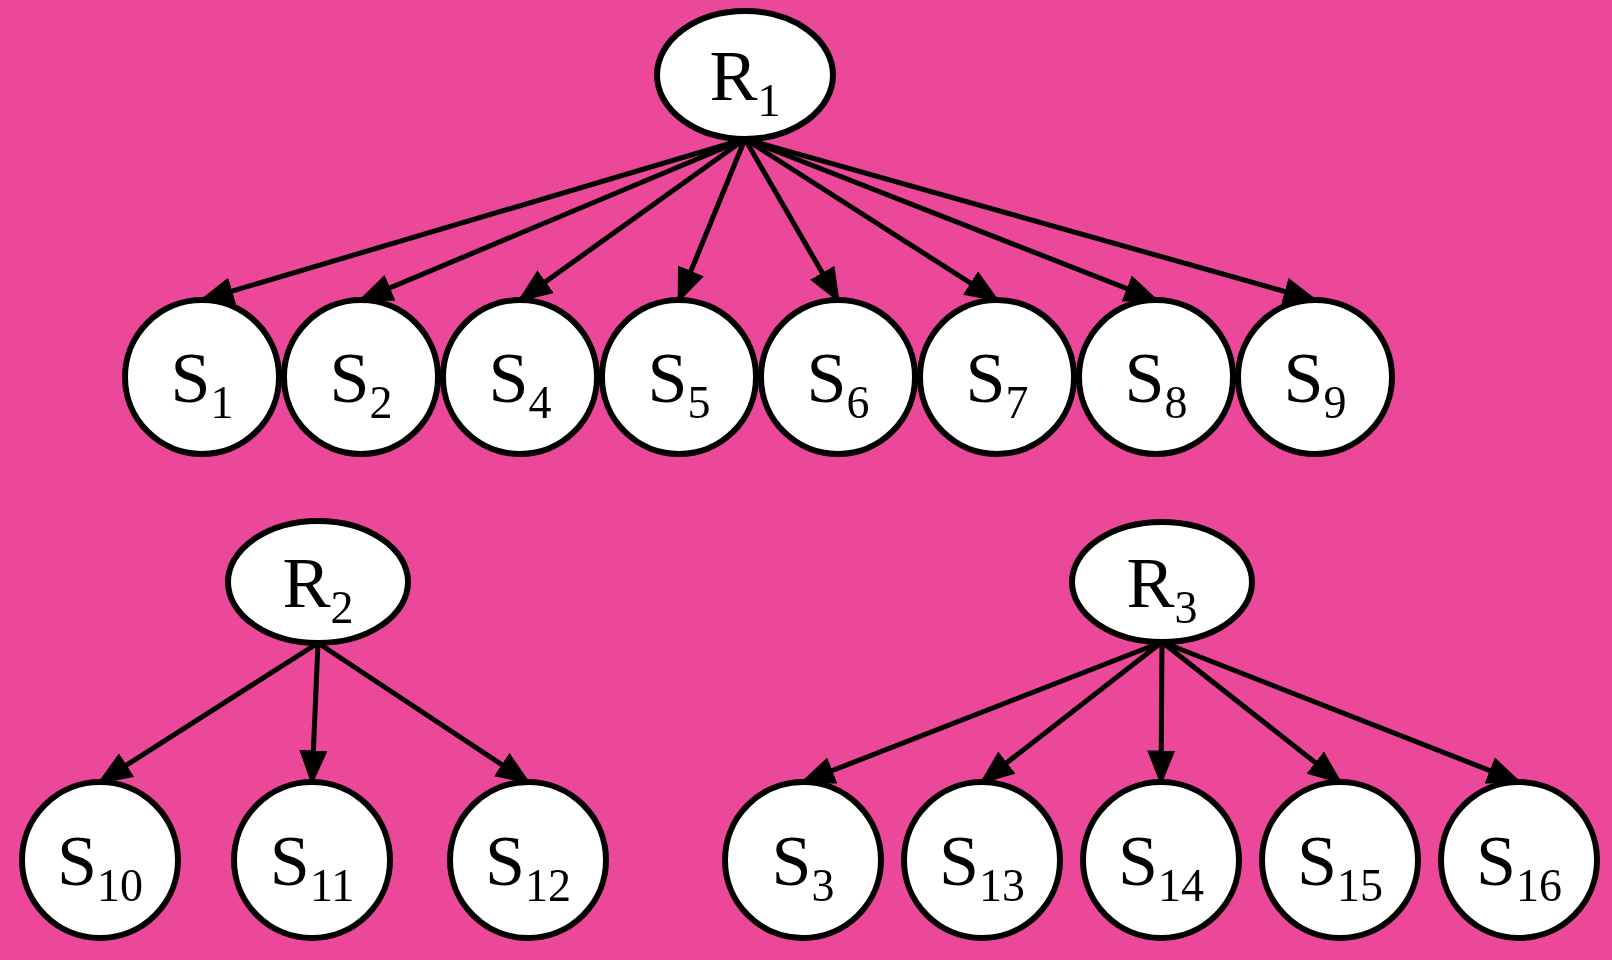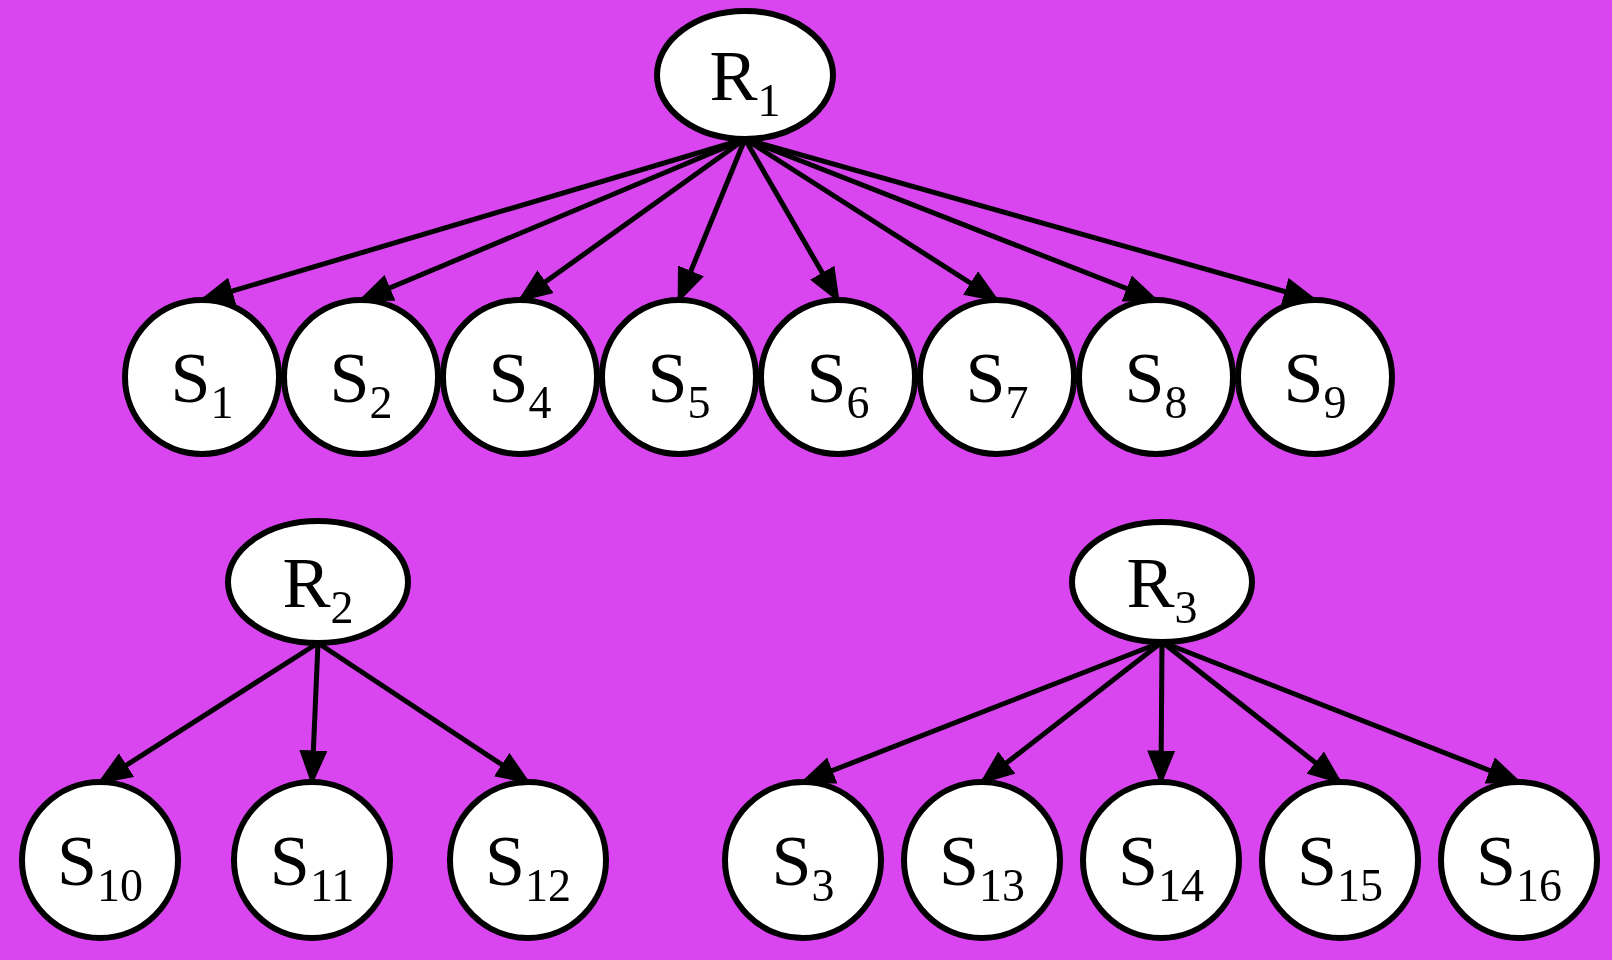--- a/index.html
+++ b/index.html
@@ -8,21 +8,21 @@
     background: #ffffff;
     width: 1612px;
     height: 960px;
     overflow: hidden;
     font-family: "Liberation Serif", "DejaVu Serif", serif;
   }
   #diagram-root {
     position: relative;
     width: 1612px;
     height: 960px;
-    background: #d946ef;
+    background: #ec4899;
   }
   svg text {
     font-family: "Liberation Serif", "DejaVu Serif", serif;
     fill: #000000;
   }
   .node-main { font-size: 72px; }
   .node-sub  { font-size: 46px; }
   .node-shape { fill: #ffffff; stroke: #000000; stroke-width: 6; }
   .edge-line  { stroke: #000000; stroke-width: 5; fill: none; }
 </style>

